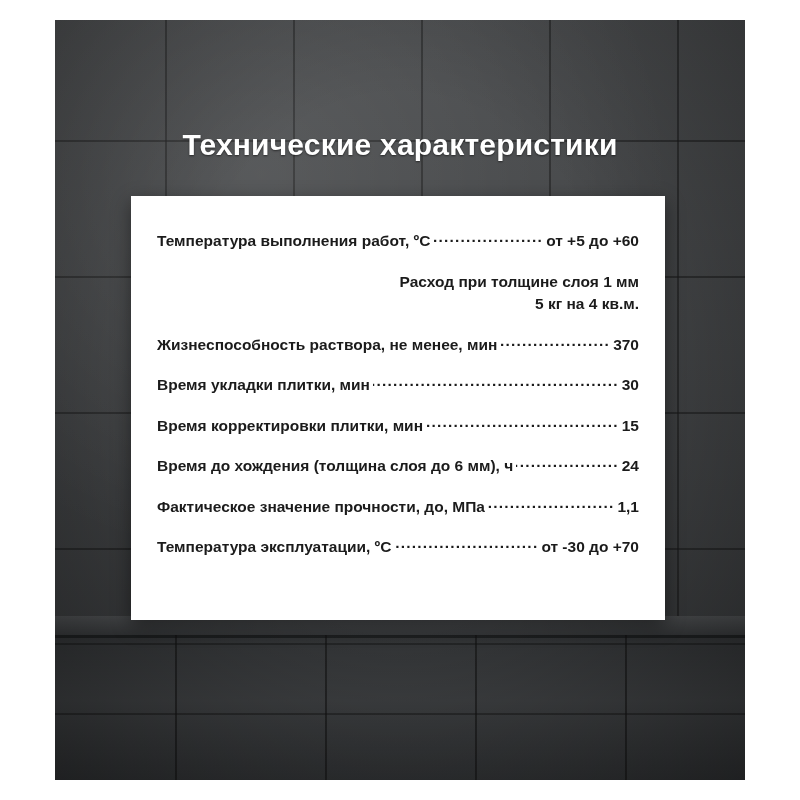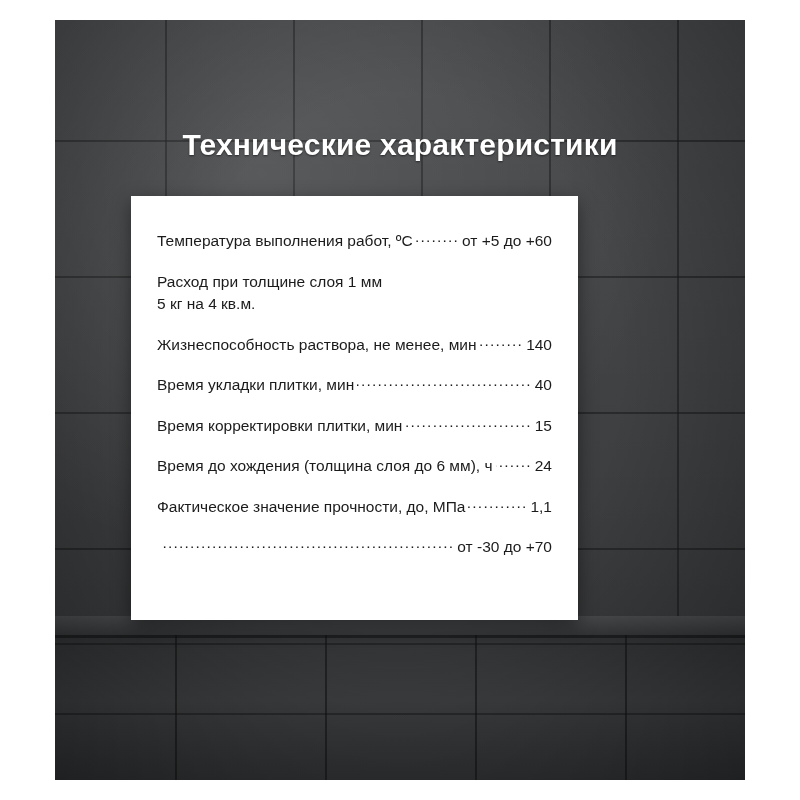--- a/index.html
+++ b/index.html
@@ -102,24 +102,25 @@
     font-weight: bold;
     letter-spacing: 0.2px;
     text-shadow: 0 1px 2px rgba(0,0,0,0.5);
   }
 
   
   .card {
     position: absolute;
     left: 131px;
     top: 196px;
-    width: 447px;
+    width: 534px;
     height: 424px;
     background: #ffffff;
     box-shadow: 0 6px 18px rgba(0,0,0,0.45);
+    font-weight: bold;
   }
   .card-inner {
     padding: 34px 26px 0 26px;
   }
   .spec-row {
     display: flex;
     align-items: baseline;
     font-size: 15.5px;
     color: #1b1b1b;
     margin-bottom: 21px;
@@ -147,20 +148,21 @@
     bottom: 0;
   }
   .spec-value {
     flex: 0 0 auto;
   }
   .spec-row.no-dots {
     display: block;
     white-space: normal;
     line-height: 1.45;
     margin-bottom: 19px;
+    text-align: right;
   }
   .spec-row.no-dots .line2 {
     display: block;
   }
 </style>
 </head>
 <body>
 
 <div id="page">
 
@@ -190,27 +192,27 @@
 
 
       <div class="spec-row no-dots">
         <span class="spec-label">Расход при толщине слоя 1 мм</span>
         <span class="line2">5 кг на 4 кв.м.</span>
       </div>
 
       <div class="spec-row">
         <span class="spec-label">Жизнеспособность раствора, не менее, мин</span>
         <span class="spec-dots"></span>
-        <span class="spec-value">140</span>
+        <span class="spec-value">370</span>
       </div>
 
       <div class="spec-row">
         <span class="spec-label">Время укладки плитки, мин</span>
         <span class="spec-dots"></span>
-        <span class="spec-value">40</span>
+        <span class="spec-value">30</span>
       </div>
 
       <div class="spec-row">
         <span class="spec-label">Время корректировки плитки, мин</span>
         <span class="spec-dots"></span>
         <span class="spec-value">15</span>
       </div>
 
       <div class="spec-row">
         <span class="spec-label">Время до хождения (толщина слоя до 6 мм), ч</span>
@@ -218,20 +220,21 @@
         <span class="spec-value">24</span>
       </div>
 
       <div class="spec-row">
         <span class="spec-label">Фактическое значение прочности, до, МПа</span>
         <span class="spec-dots"></span>
         <span class="spec-value">1,1</span>
       </div>
 
       <div class="spec-row">
+        <span class="spec-label">Температура эксплуатации, ºС</span>
         <span class="spec-dots"></span>
         <span class="spec-value">от -30 до +70</span>
       </div>
 
     </div>
   </div>
 
 </div>
 
 </body></html>

